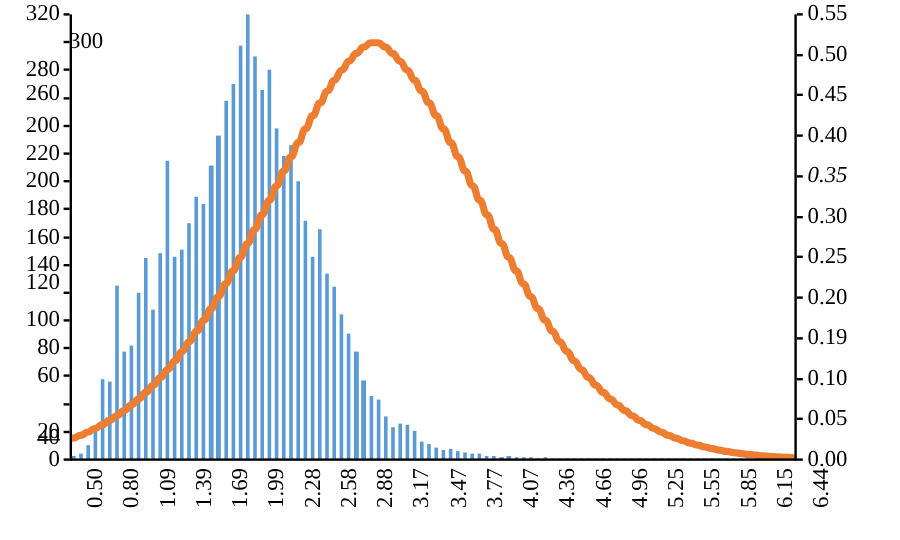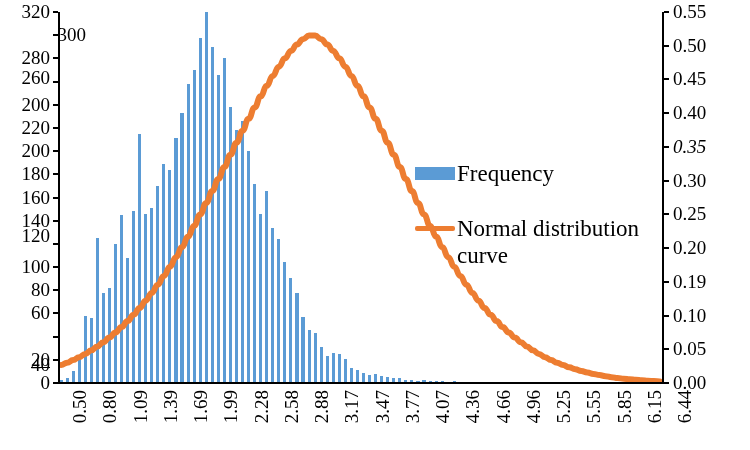--- a/index.html
+++ b/index.html
@@ -351,24 +351,14 @@
       <div class="x-label" style="left: 463.275px;">4.36</div>
       <div class="x-label" style="left: 493.525px;">4.66</div>
       <div class="x-label" style="left: 523.775px;">4.96</div>
       <div class="x-label" style="left: 554.025px;">5.25</div>
       <div class="x-label" style="left: 584.275px;">5.55</div>
       <div class="x-label" style="left: 614.525px;">5.85</div>
       <div class="x-label" style="left: 644.775px;">6.15</div>
       <div class="x-label" style="left: 675.025px;">6.44</div>
     </div>
 
-  <div id="legend">
-    <div class="legend-entry">
-      <div class="legend-swatch-bar"></div>
-      <div class="legend-text">Frequency</div>
-    </div>
-    <div class="legend-entry">
-      <div class="legend-swatch-line"></div>
-      <div class="legend-text">Normal distribution curve</div>
-    </div>
-  </div>
 
 </div>
 
 </body></html>

